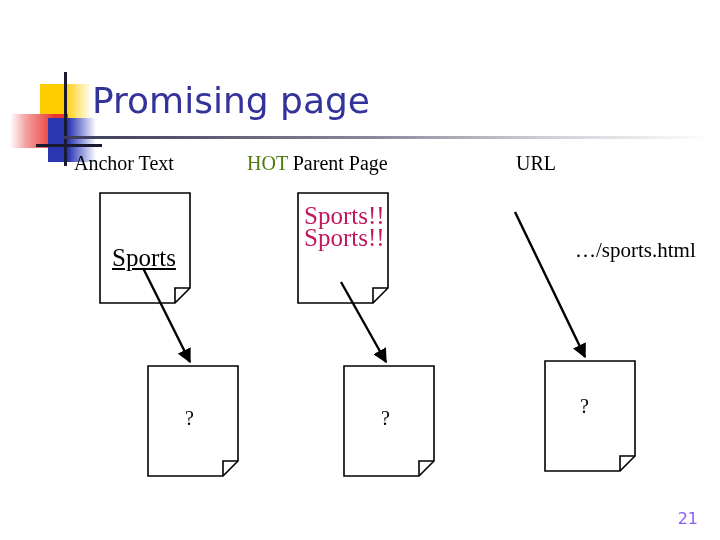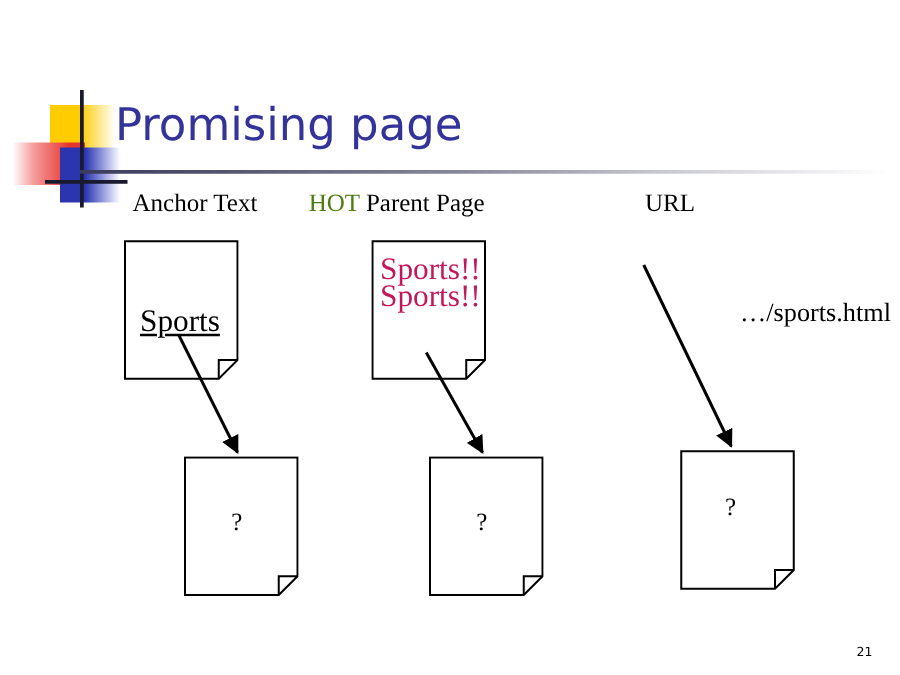--- a/index.html
+++ b/index.html
@@ -78,21 +78,21 @@
   }
 
   
   .col-header {
     position: absolute;
     font-family: "Liberation Serif", serif;
     font-size: 20px;
     color: #000000;
     white-space: nowrap;
   }
-  #hdr-anchor { left: 74px;  top: 152px; margin-left: 32px; }
+  #hdr-anchor { left: 74px;  top: 152px; }
   #hdr-parent { left: 247px; top: 152px; }
   #hdr-url    { left: 516px; top: 152px; }
   .hot {
     color: #4d7c0f;
   }
 
   
   .doc {
     position: absolute;
   }
@@ -113,43 +113,43 @@
     line-height: 1.1;
   }
   .doc-label.qmark {
     font-size: 20px;
     color: #000000;
   }
 
   
   #url-value {
     position: absolute;
-    left: 592px;
+    left: 575px;
     top: 238px;
     font-family: "Liberation Serif", serif;
     font-size: 21px;
     white-space: nowrap;
   }
 
   
   #connectors {
     position: absolute;
     left: 0; top: 0;
     width: 720px; height: 540px;
     pointer-events: none;
   }
 
   
   #page-number {
     position: absolute;
     right: 22px;
     bottom: 12px;
     font-family: "DejaVu Sans", sans-serif;
-    font-size: 10px;
-    color: #000000;
+    font-size: 16px;
+    color: #8b5cf6;
   }
 </style>
 </head>
 <body>
 
 <div id="logo-group">
   <div class="logo-yellow"></div>
   <div class="logo-red"></div>
   <div class="logo-blue"></div>
   <div class="logo-vline"></div>

